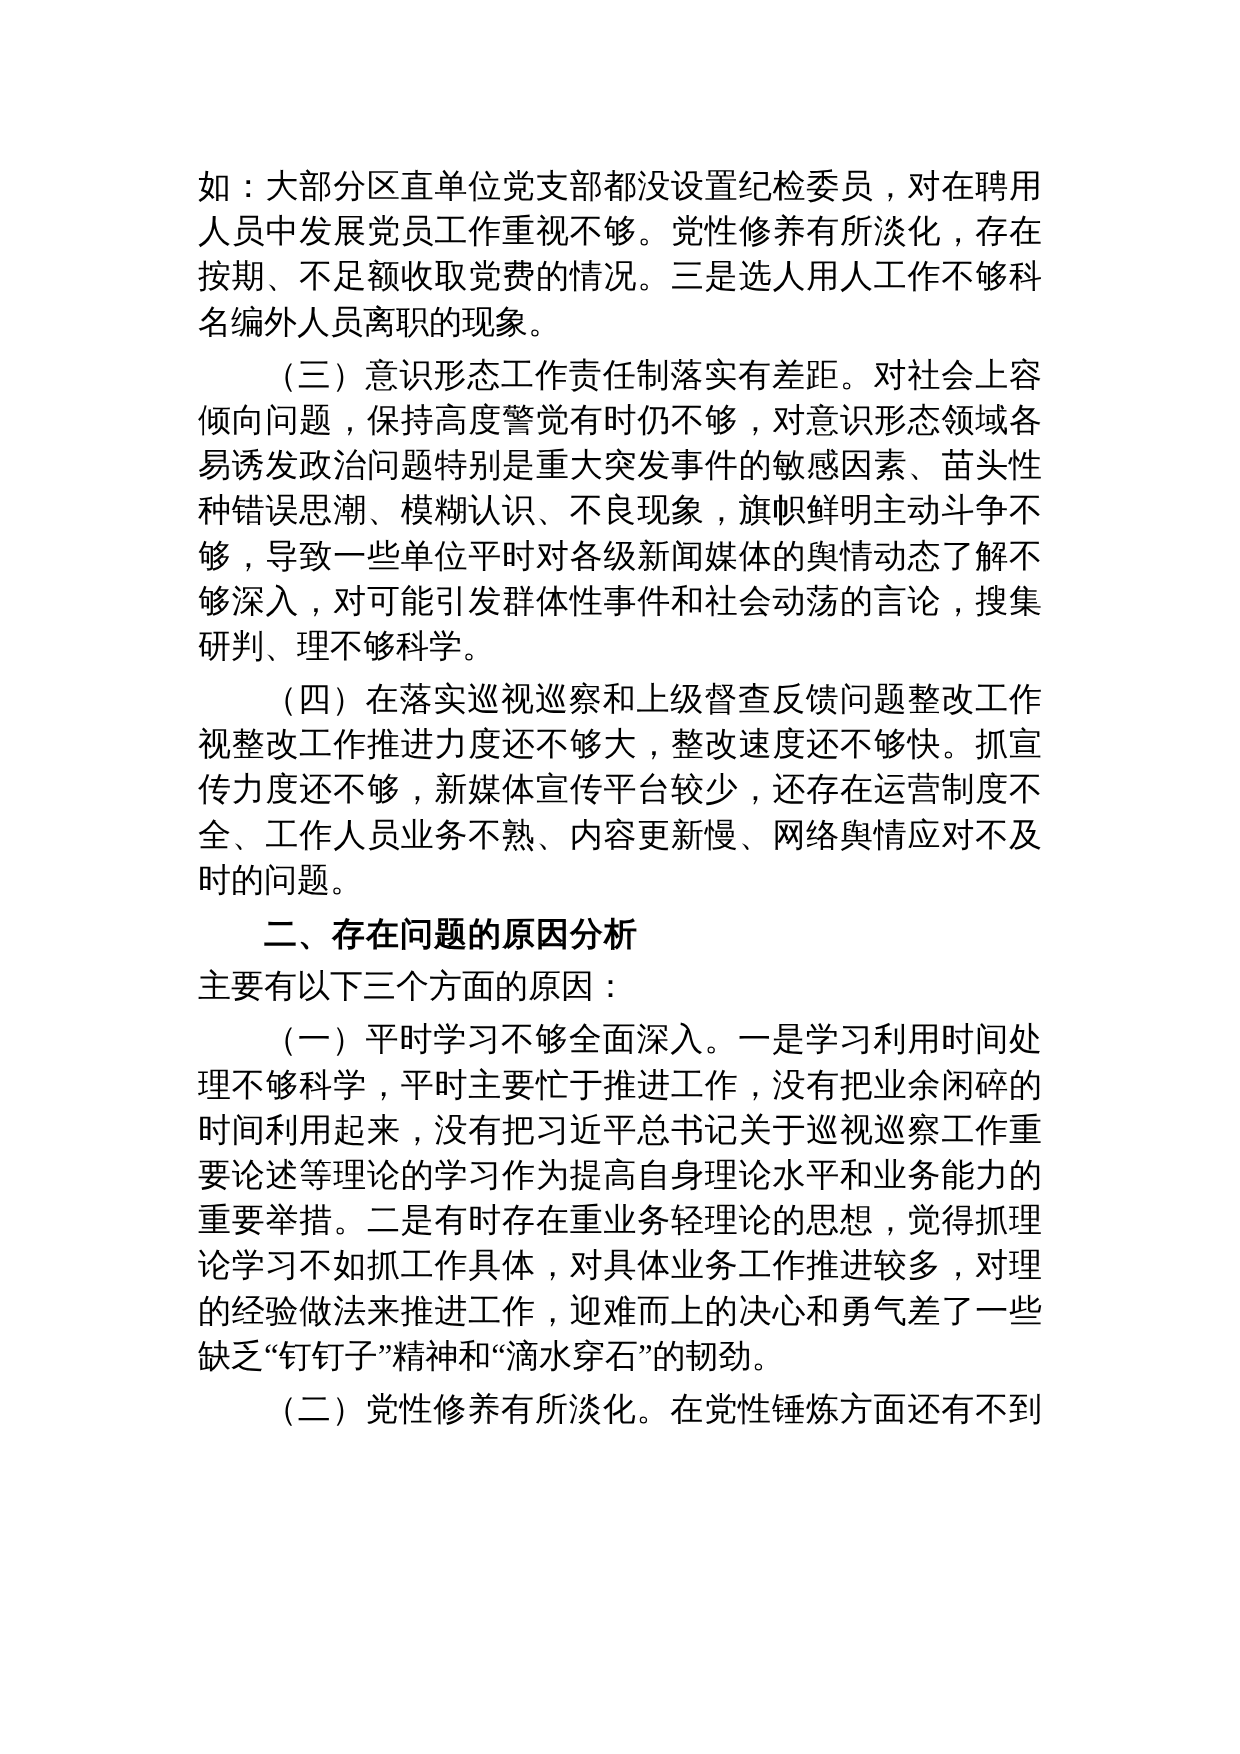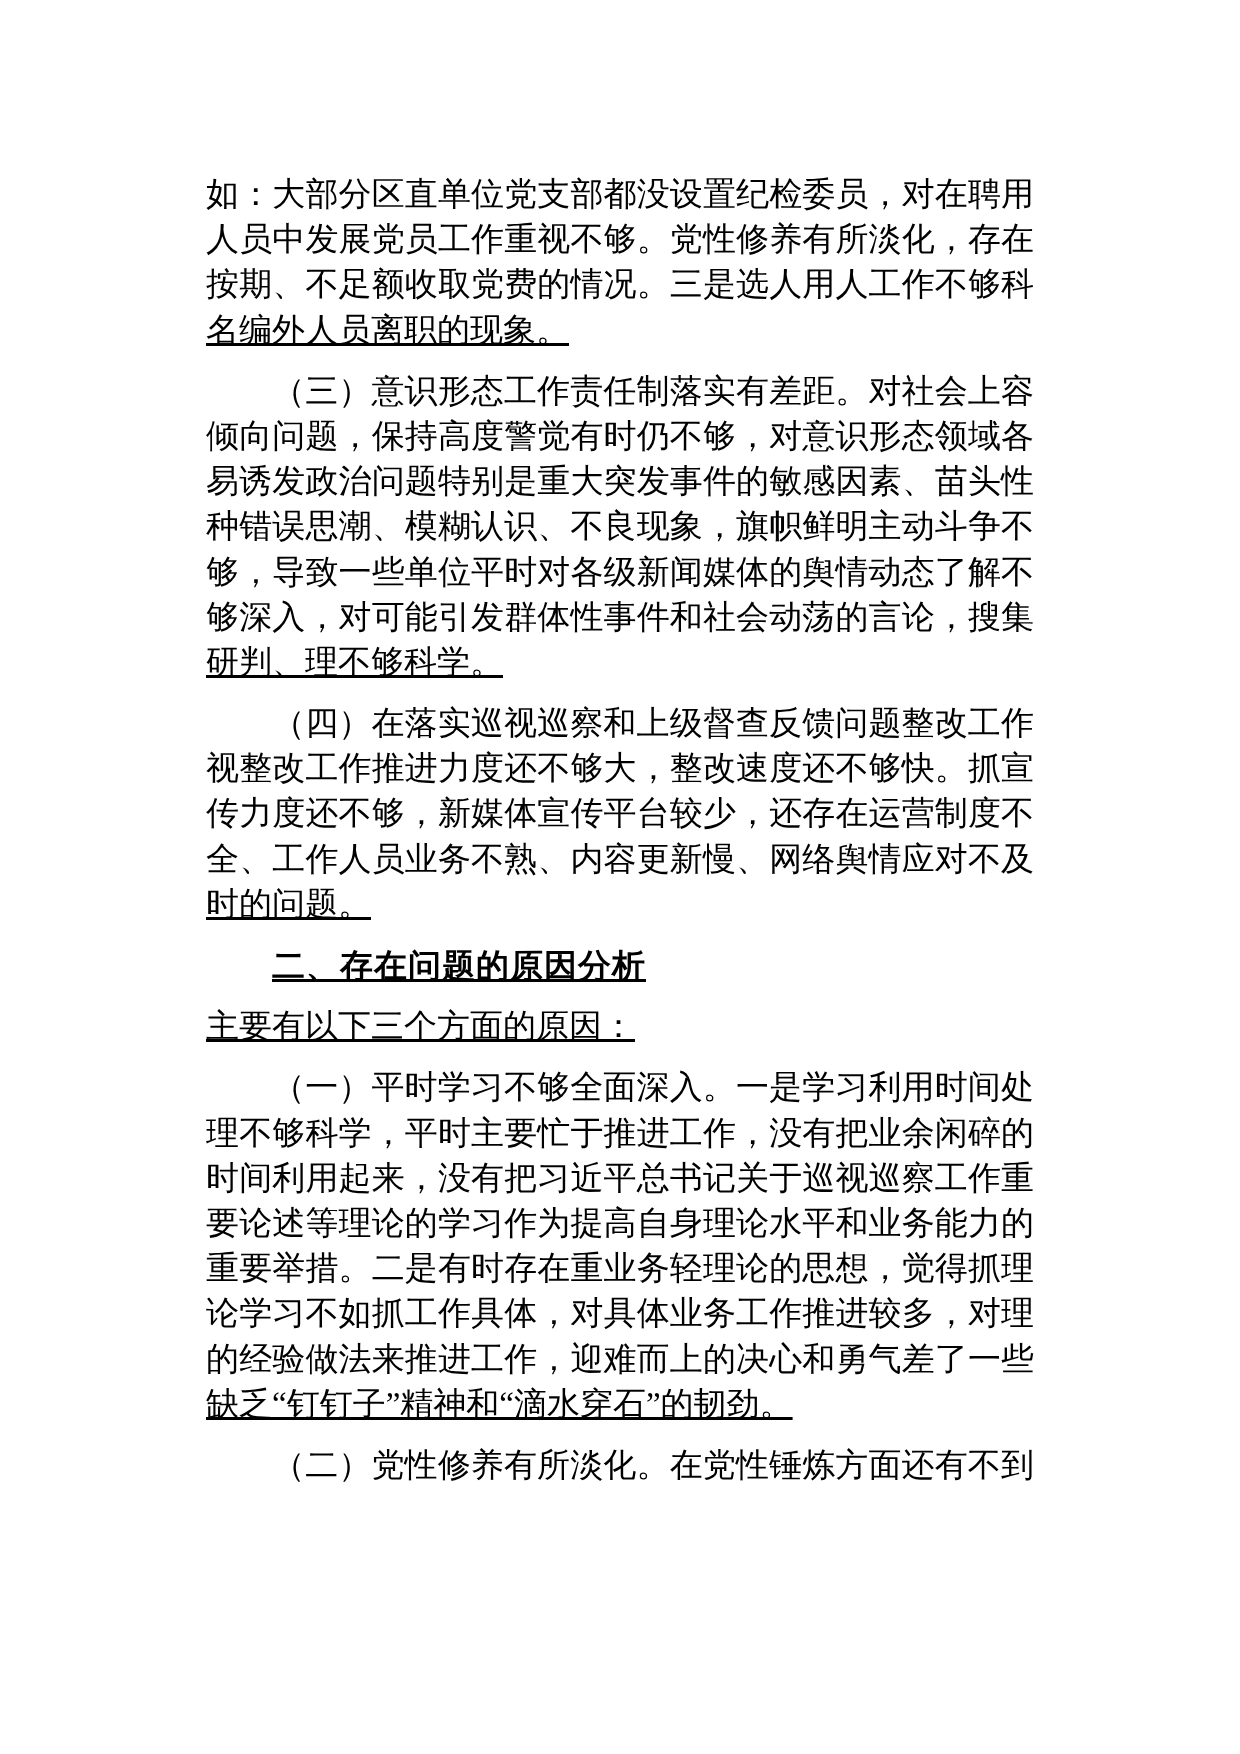--- a/index.html
+++ b/index.html
@@ -17,30 +17,30 @@
   .text-block {
     position: absolute;
     left: 190px;
     top: 156px;
     width: 860px;
     color: #000000;
     font-family: "Liberation Serif", "DejaVu Serif", serif;
     font-size: 33px;
     line-height: 45.2px;
   }
-  .paragraph { margin: 16px; padding: 0; }
+  .paragraph { margin: 8px; padding: 0; }
   .line {
     text-align: justify;
     text-align-last: justify;
     text-justify: inter-character;
     height: 45.2px;
     overflow: hidden;
   }
   .line.indent { text-indent: 66px; }
-  .line.natural { text-align: left; text-align-last: left; text-decoration: underline; }
+  .line.natural { text-align: left; text-align-last: left; }
   .line.heading {
     font-family: "Liberation Sans", "DejaVu Sans", sans-serif;
     font-weight: 700;
     letter-spacing: 1px;
   }
 </style>
 </head>
 <body>
 
 <div class="page">

